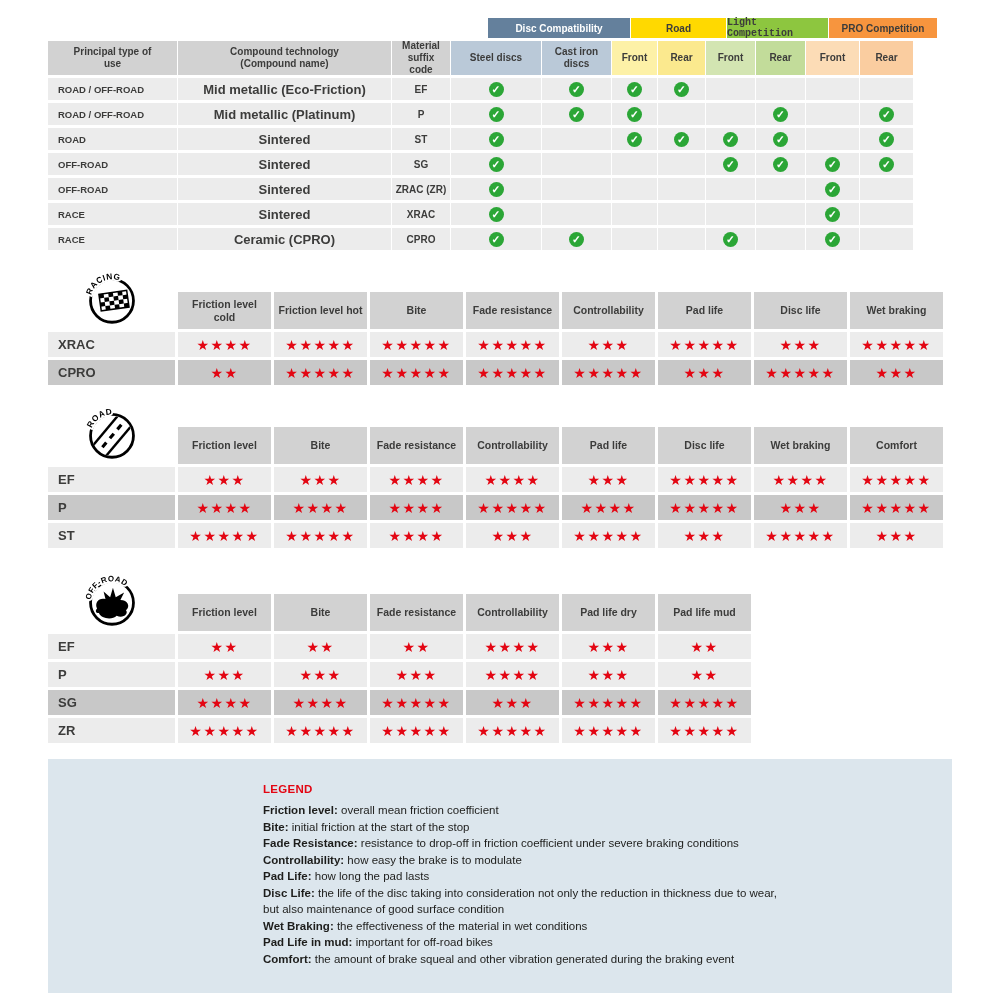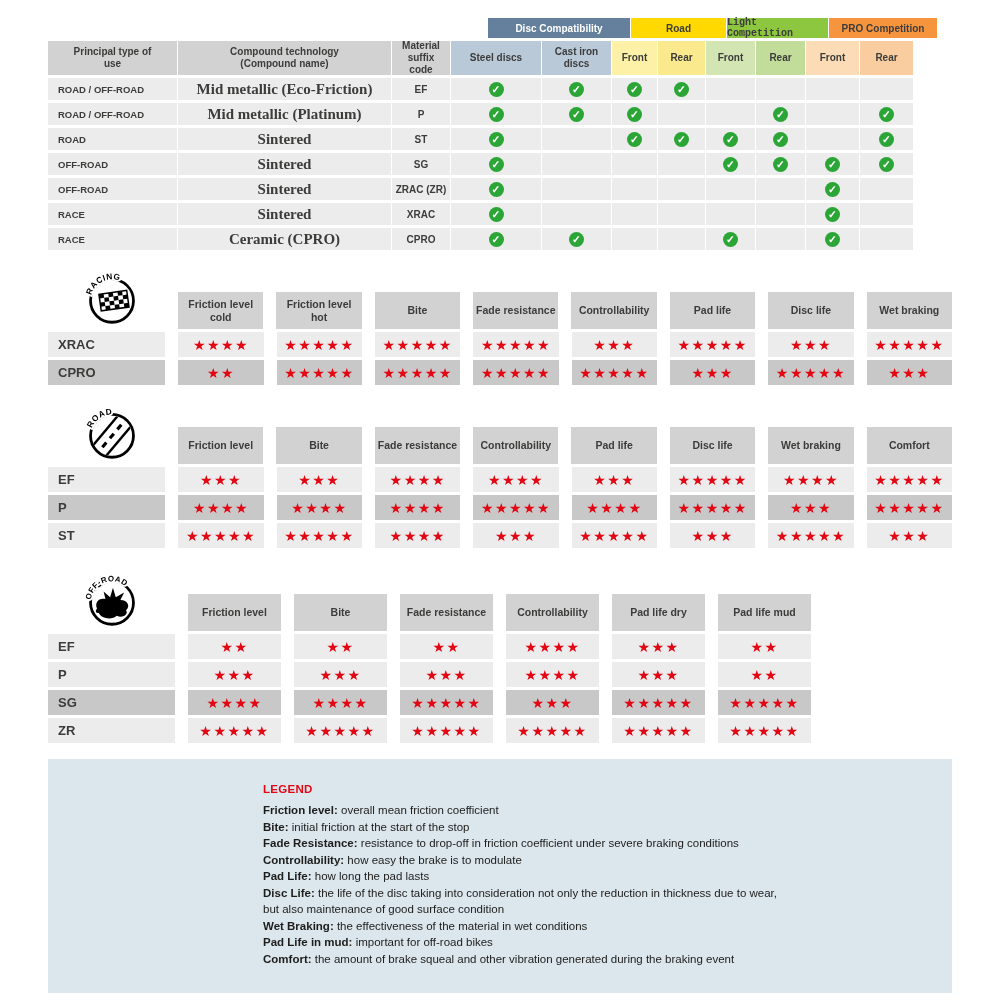--- a/index.html
+++ b/index.html
@@ -27,33 +27,33 @@
   .hc.w-steel, .hc.w-cast { background: var(--disc-sub, #bac9d8); padding: 0 12px; }
   .hc.w-rf { background: var(--road-front, #fdf1a7); }
   .hc.w-rr { background: var(--road-rear, #fbe98e); }
   .hc.w-lf { background: var(--light-front, #d3e5b2); }
   .hc.w-lr { background: var(--light-rear, #c2dc9a); }
   .hc.w-pf { background: var(--pro-front, #fcdcb6); }
   .hc.w-pr { background: var(--pro-rear, #facda0); }
 
   .dc { height: 22px; background: var(--row-gray, #ececec); display: flex; align-items: center; justify-content: center; }
   .t-use  { font-size: 9.5px; font-weight: bold; justify-content: flex-start; padding-left: 10px; }
-  .t-comp { font-size: 15px; font-weight: bold; font-family: Liberation Serif, serif; }
+  .t-comp { font-size: 13px; font-weight: bold; }
   .t-code { font-size: 10px; font-weight: bold; }
   .chk.checked::after { content: "\2713"; width: 15px; height: 15px; border-radius: 50%;
         background: var(--check-green, #2ba636); color: #fff; font-size: 10.5px; font-weight: bold;
         line-height: 15px; text-align: center; display: block; }
 
   
   .section { position: relative; }
   .section-racing  { margin-top: 42px; }
   .section-road    { margin-top: 42px; }
   .section-offroad { margin-top: 46px; }
   .sec-icon { position: absolute; left: 36px; top: -22px; width: 56px; height: 56px; }
-  .rrow { display: flex; gap: 13px; margin-bottom: 3px; }
+  .rrow { display: flex; gap: 3px; margin-bottom: 3px; }
   .rlabel { width: 127px; display: flex; align-items: center; padding-left: 10px;
             font-size: 13px; font-weight: bold; background: var(--row-gray, #ececec); }
   .rhead .rlabel { background: transparent; }
   .rhc { width: 93px; height: 37px; background: var(--header-gray, #d2d2d2); display: flex;
          align-items: center; justify-content: center; text-align: center;
          font-size: 10.5px; font-weight: bold; line-height: 1.15; padding: 0 2px; }
   .rc { width: 93px; height: 25px; background: var(--row-gray, #ececec);
         display: flex; align-items: center; justify-content: center; }
   .stars { color: var(--star-red, #e30613); font-size: 14px; letter-spacing: 1.5px; padding-top: 1px; white-space: nowrap; }
   .rrow.dark .rlabel, .rrow.dark .rc { background: var(--row-dark, #c8c8c8); }

